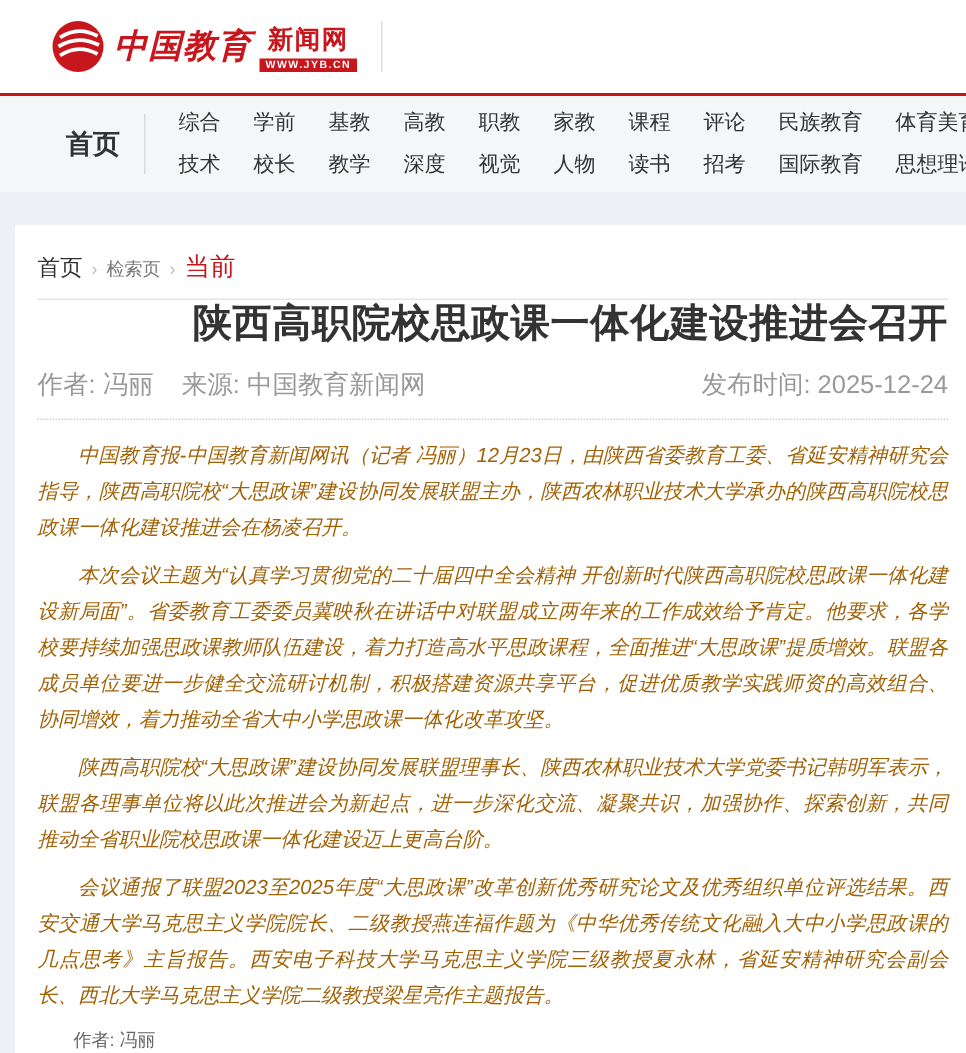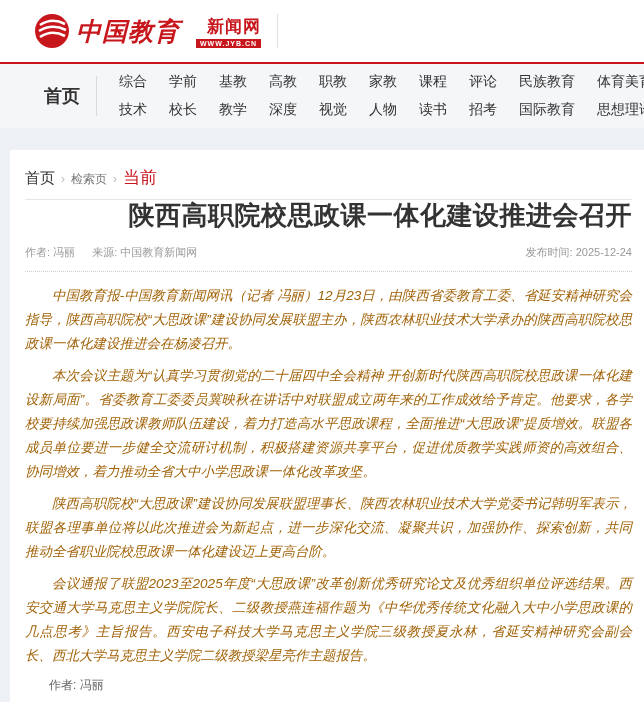--- a/index.html
+++ b/index.html
@@ -5,22 +5,22 @@
   * { box-sizing: border-box; margin: 0; padding: 0; }
   html,body { width:644px; height:702px; overflow:hidden; background:#fff;
     font-family:"Liberation Sans", sans-serif; }
 
   
   .site-header { height:62px; background:#fff; display:flex; align-items:center;
     padding-left:34px; }
   .logo-link { display:flex; align-items:center; text-decoration:none; }
   .logo-emblem { width:36px; height:36px; margin-right:6px; }
   .brand-cn { font-family:"DejaVu Serif", serif; font-style:italic; font-weight:bold;
-    font-size:25px; color:#c8161d; letter-spacing:1px; margin-right:16px; }
-  .brand-suffix-wrap { display:flex; flex-direction:column; align-items:flex-end; }
+    font-size:22px; color:#c8161d; letter-spacing:1px; margin-right:5px; }
+  .brand-suffix-wrap { display:flex; flex-direction:column; align-items:center; }
   .brand-suffix { font-size:17px; font-weight:900; color:#c8161d; letter-spacing:1px; }
   .brand-badge { background:#c8161d; color:#fff; font-size:7px; font-weight:bold;
     letter-spacing:1px; padding:1px 4px; margin-top:1px; }
   .header-divider { width:1px; height:34px; background:#ddd; margin:0 14px 0 16px; }
   .slogan { font-family:"DejaVu Serif", serif; font-style:italic; font-size:22px;
     color:#a6a6a6; letter-spacing:5px; white-space:nowrap; }
 
   .top-redline { height:2px; background:#c8161d; }
 
   
@@ -43,21 +43,21 @@
   .crumb-root { font-size:15px; color:#333; text-decoration:none; }
   .crumb-sep { font-size:12px; color:#bbb; margin:0 6px; }
   .crumb-link { font-size:12px; color:#777; text-decoration:none;text-align:right; }
   .crumb-current { font-size:17px; color:#c8161d; }
   .crumb-rule { border:none; border-top:1px solid #e6e6e6; margin-top:10px; }
 
   .article-title { font-size:26px; line-height:30px; color:#333; font-weight:600;
     letter-spacing:0.5px;text-align:right; }
 
   .article-meta { display:flex; justify-content:space-between; align-items:baseline;
-    margin-top:15px; font-size:11px; color:#999; }
+    margin-top:15px; font-size:17px; color:#999; }
   .meta-left span { margin-right:14px; }
   .meta-dotted { border:none; border-top:1px dotted #cfcfcf; margin-top:11px; }
 
   .article-body { margin-top:12px; }
   .article-body p { font-size:13.5px; line-height:24px; color:#a16207;
     text-indent:2em; text-align:justify; margin-bottom:8px;font-style:italic; }
 
   .article-footer { margin-top:9px; font-size:12px; color:#666; text-indent:2em; }
 </style>
 </head>

